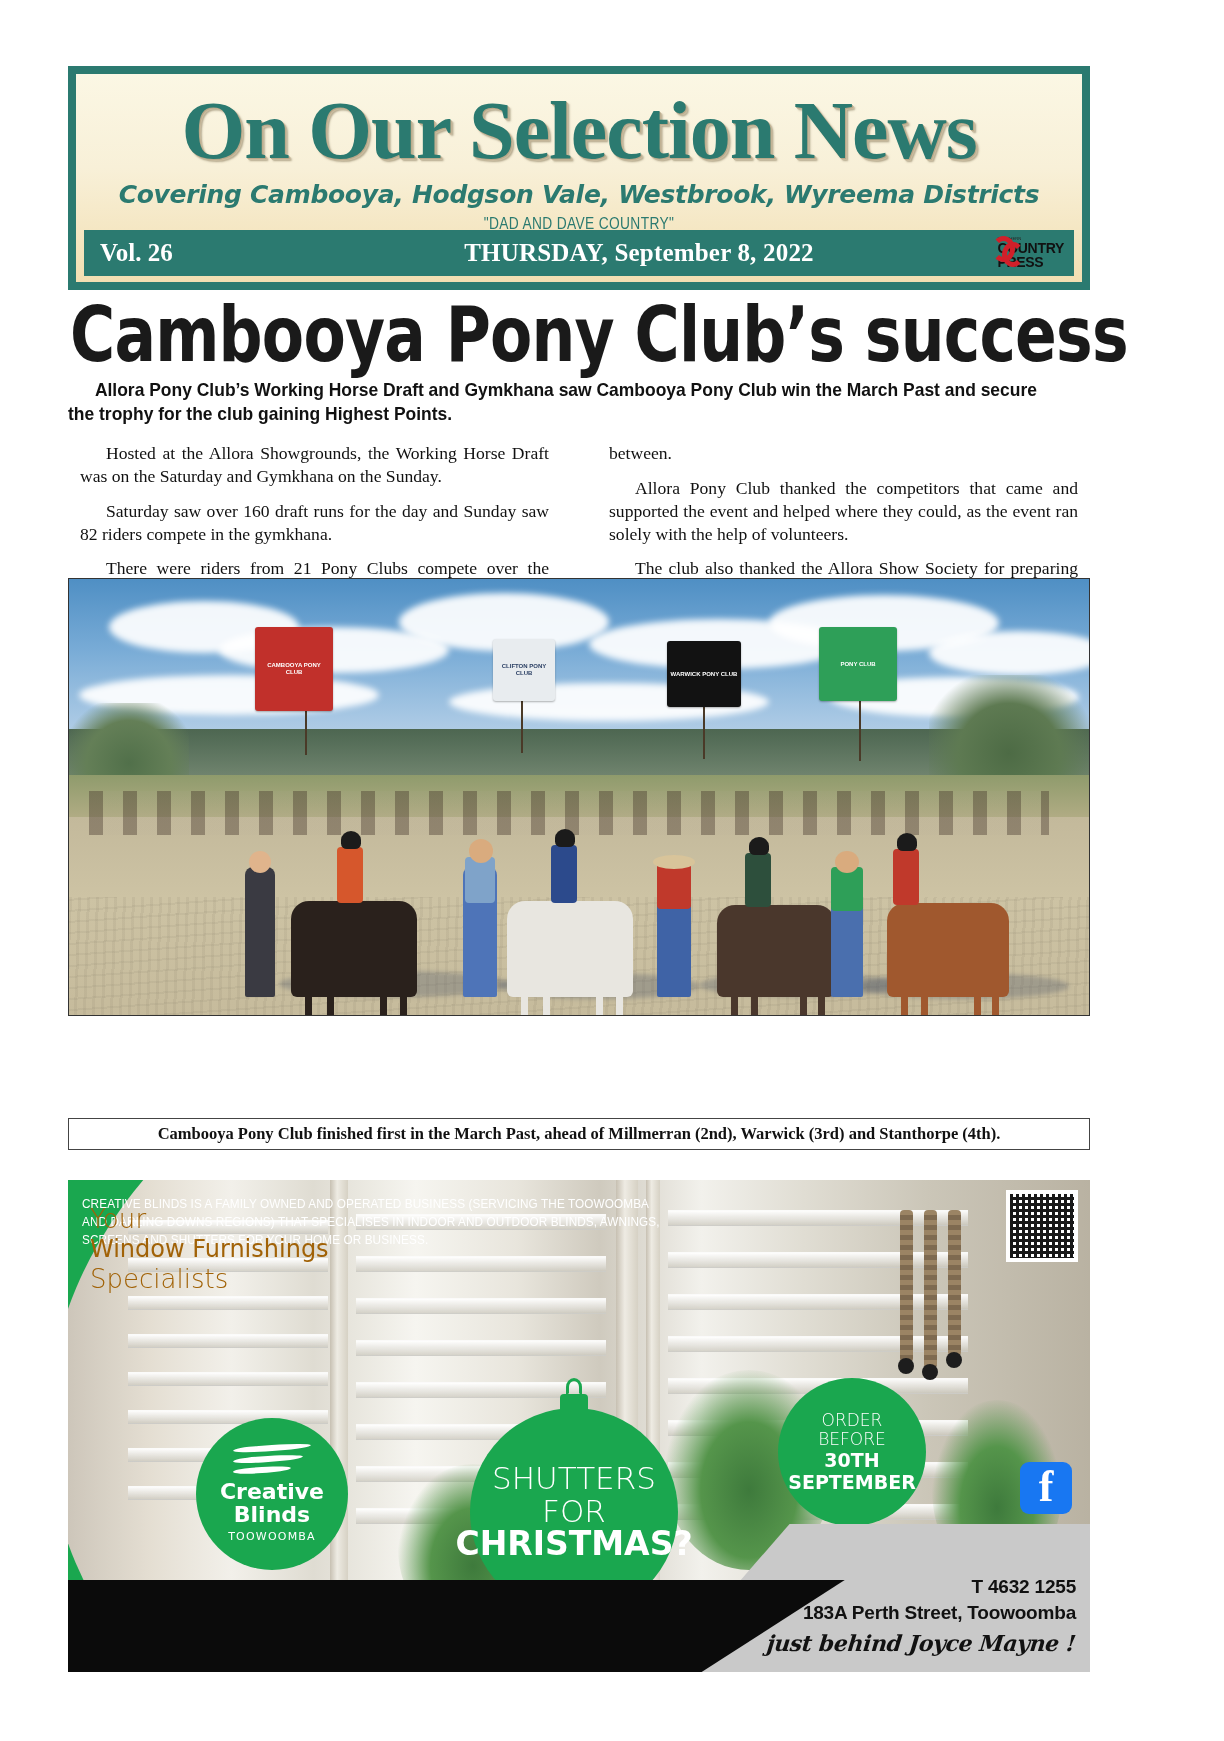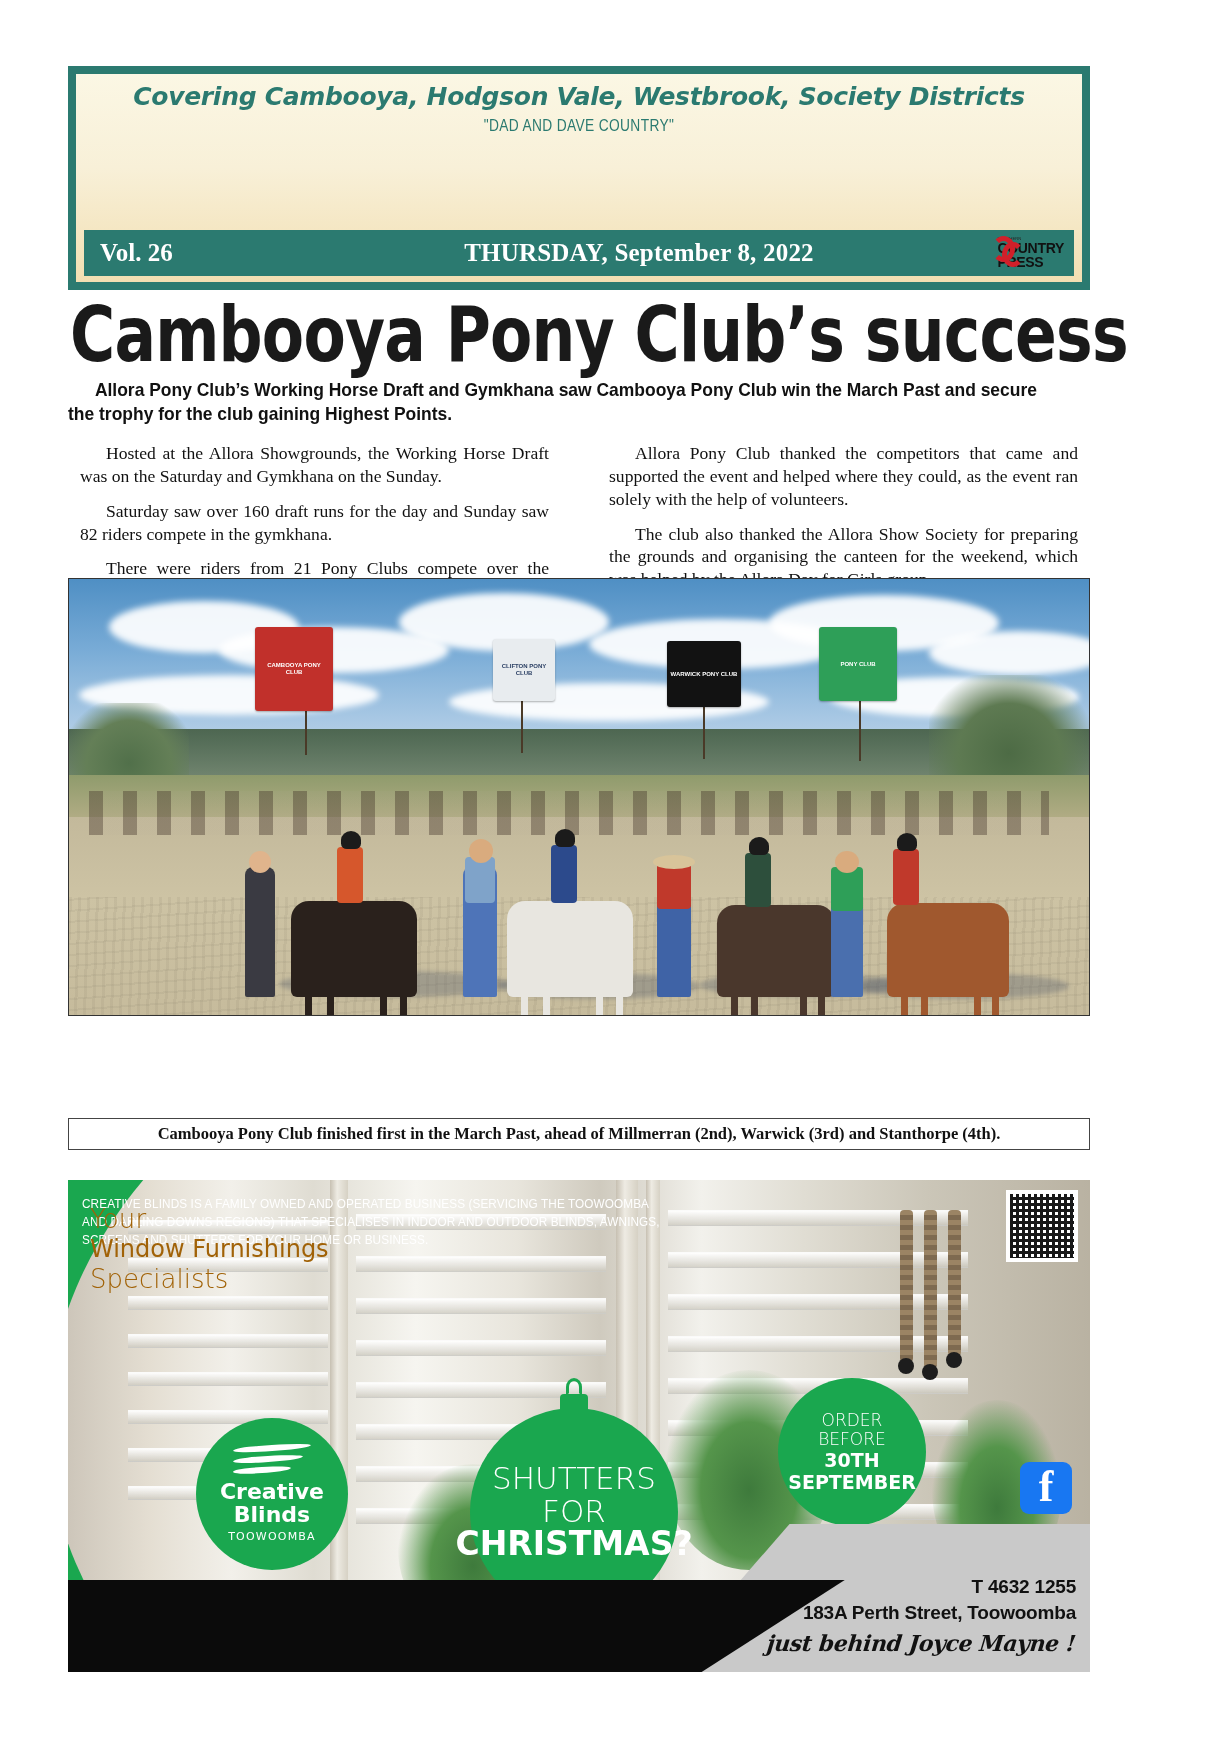--- a/index.html
+++ b/index.html
@@ -428,21 +428,22 @@
     transform: skewX(-6deg); letter-spacing: -0.4px;
   }
 </style>
 </head>
 <body>
 
 <div class="page">
 
   <div class="masthead">
     <div class="masthead-inner">
-      <div class="paper-sub">Covering Cambooya, Hodgson Vale, Westbrook, Society Districts</div>
+      <div class="paper-title">On Our Selection News</div>
+      <div class="paper-sub">Covering Cambooya, Hodgson Vale, Westbrook, Wyreema Districts</div>
       <div class="paper-tag">"DAD AND DAVE COUNTRY"</div>
 
       <div class="date-bar">
         <div class="vol">Vol. 26</div>
         <div class="date-text">THURSDAY,  September 8, 2022</div>
         <div class="cp-logo">
           <div class="cp-mark"></div>
           <div class="cp-text">
             <div class="cp-small">SOUTHERN</div>
             <div class="cp-big">COUNTRY</div>
@@ -457,20 +458,21 @@
 
   <div class="lead">Allora Pony Club’s Working Horse Draft and Gymkhana saw Cambooya Pony Club win the March Past and secure the trophy for the club gaining Highest Points.</div>
 
   <div class="cols">
     <div class="col">
       <p>Hosted at the Allora Showgrounds, the Working Horse Draft was on the Saturday and Gymkhana on the Sunday.</p>
       <p>Saturday saw over 160 draft runs for the day and Sunday saw 82 riders compete in the gymkhana.</p>
       <p>There were riders from 21 Pony Clubs compete over the weekend, with riders travelling from Mt Mee, Blackbutt, Kumbia, Dalby, Fassifern, Laidley, Goondiwindi and in</p>
     </div>
     <div class="col">
+      <p class="noindent">between.</p>
       <p>Allora Pony Club thanked the competitors that came and supported the event and helped where they could, as the event ran solely with the help of volunteers.</p>
       <p>The club also thanked the Allora Show Society for preparing the grounds and organising the canteen for the weekend, which was helped by the Allora Day for Girls group.</p>
     </div>
   </div>
 
   <div class="photo">
     <div class="sky"></div>
     <div class="cloud" style="left:40px;  top:22px;  width:190px; height:52px;"></div>
     <div class="cloud" style="left:150px; top:48px;  width:230px; height:46px;"></div>
     <div class="cloud" style="left:330px; top:14px;  width:210px; height:58px;"></div>

